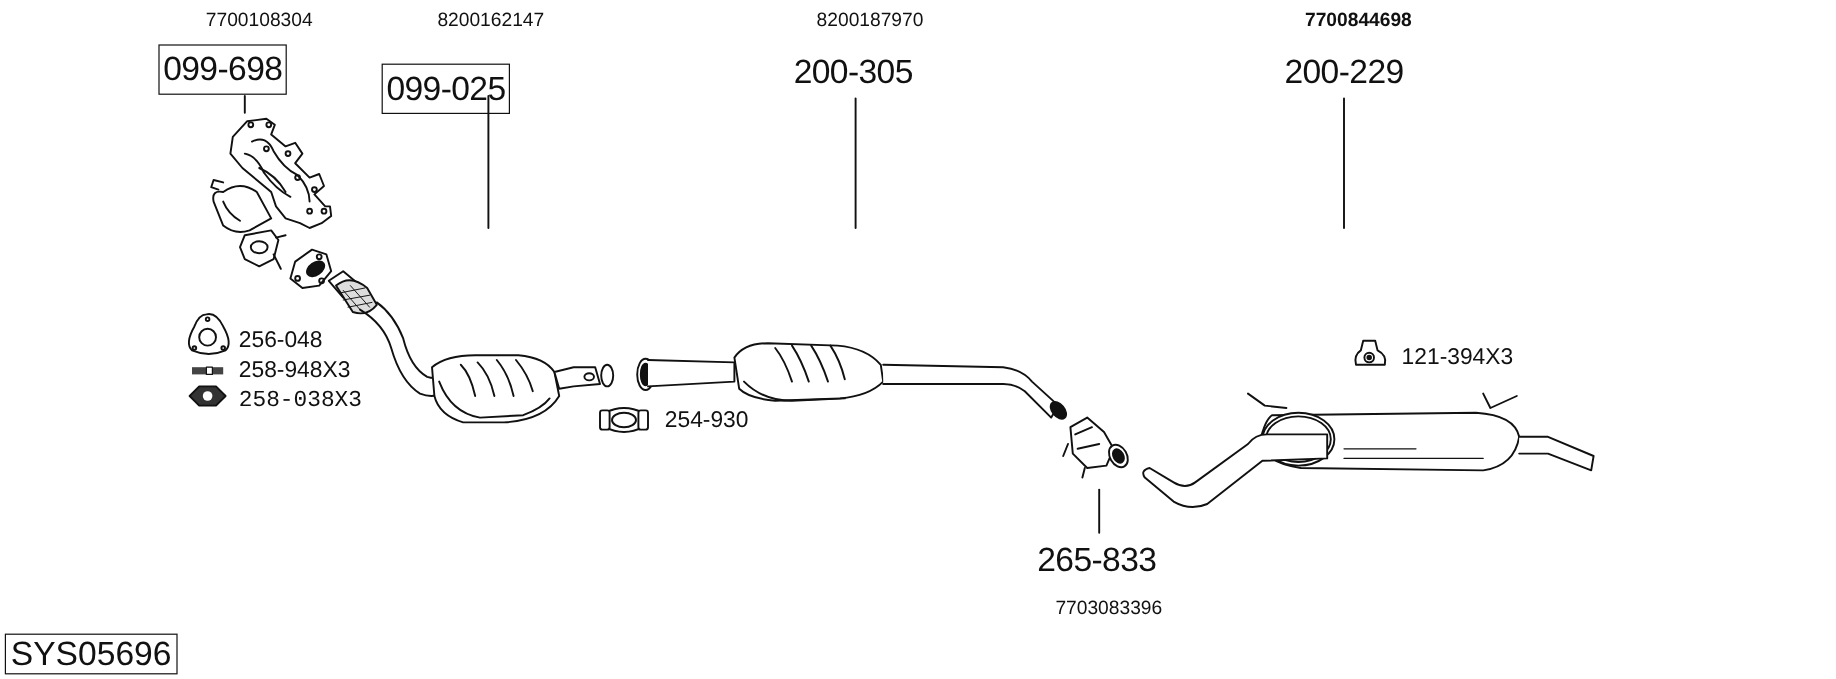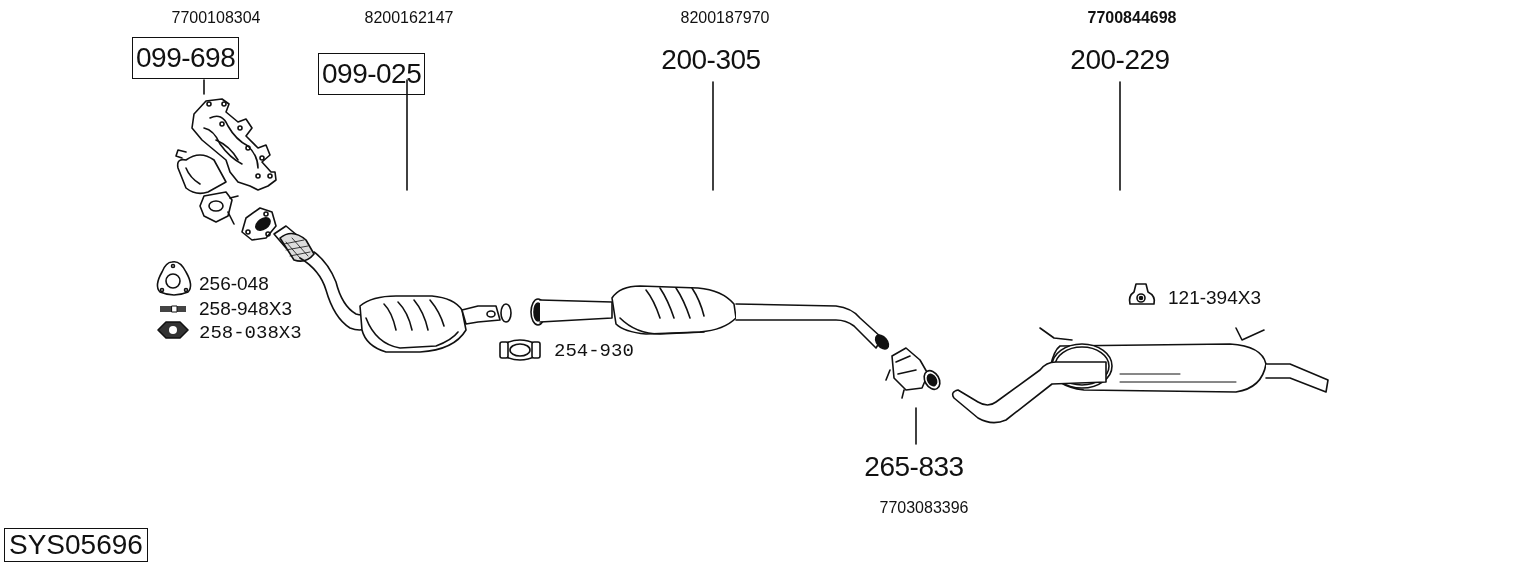--- a/index.html
+++ b/index.html
@@ -135,16 +135,16 @@
 
 <div class="abs part boxed" style="left:132px; top:37px;">099-698</div>
 <div class="abs part boxed" style="left:318px; top:37px;margin-top:16px;">099-025</div>
 <div class="abs part" style="left:711px; top:40px; transform:translateX(-50%);">200-305</div>
 <div class="abs part" style="left:1120px; top:40px; transform:translateX(-50%);">200-229</div>
 <div class="abs part" style="left:914px; top:447px; transform:translateX(-50%);">265-833</div>
 
 <div class="abs acc" style="left:199px; top:273px;text-align:right;">256-048</div>
 <div class="abs acc" style="left:199px; top:298px;">258-948X3</div>
 <div class="abs acc" style="left:199px; top:322px;font-family:Liberation Mono, monospace;">258-038X3</div>
-<div class="abs acc" style="left:554px; top:340px;font-family:Liberation Mono, monospace;">254-930</div>
+<div class="abs acc" style="left:554px; top:340px;">254-930</div>
 <div class="abs acc" style="left:1168px; top:287px;">121-394X3</div>
 
 <div class="abs sys" style="left:4px; top:528px;">SYS05696</div>
 
 </body></html>

